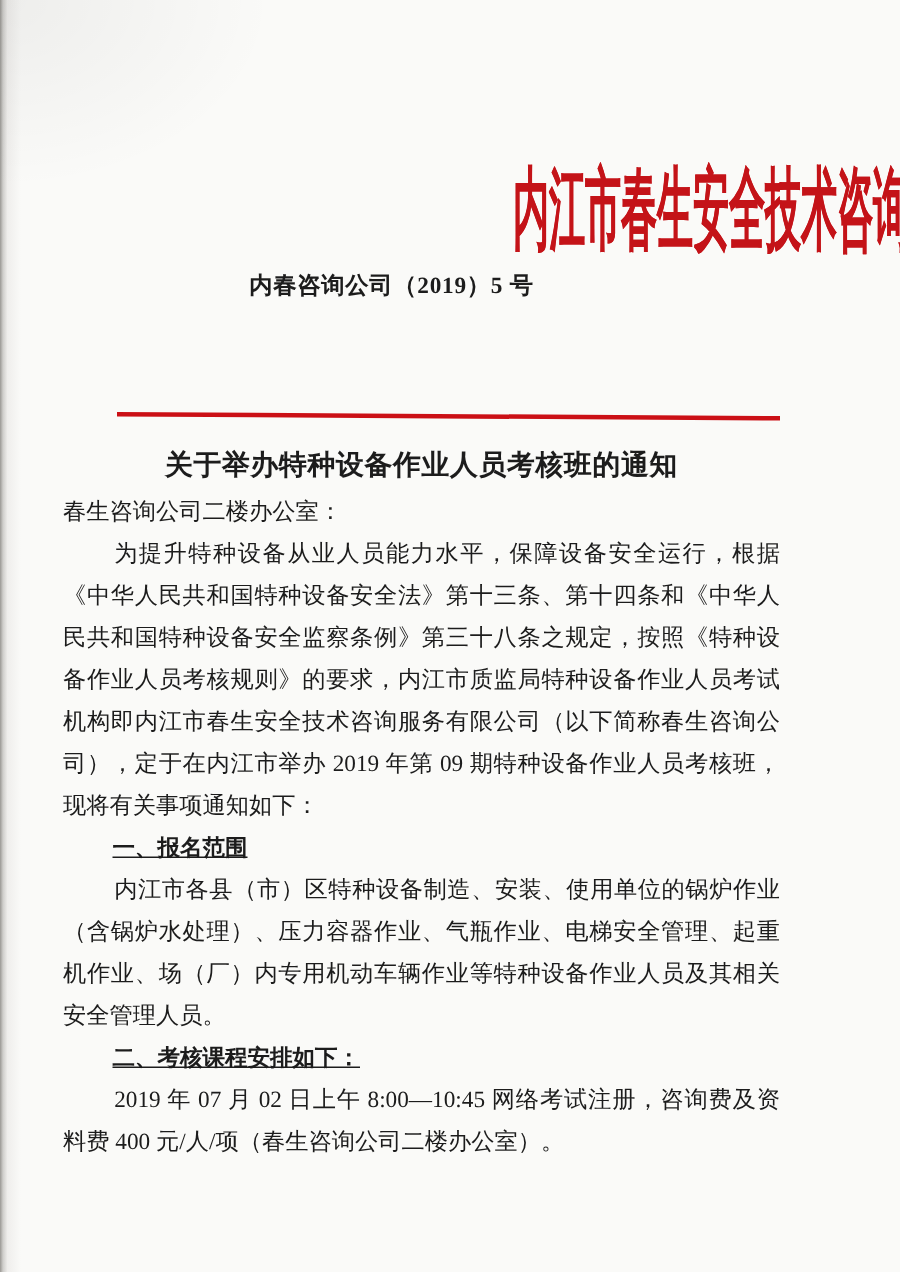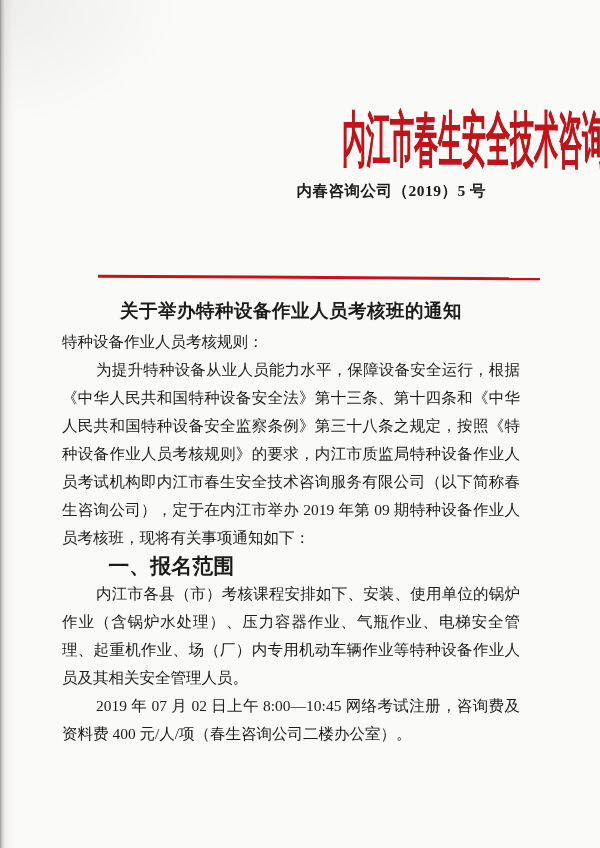--- a/index.html
+++ b/index.html
@@ -32,30 +32,30 @@
     color: var(--header-red);
     white-space: nowrap;
     transform: scaleX(0.40);
     transform-origin: 50% 50%;
     letter-spacing: 0px;
     text-shadow: 0.5px 0 0 var(--header-red);
   }
   
   .doc-number {
     margin-top: 8px;
-    text-align: right;
-    padding-right: 114px;
+    text-align: center;
+    padding-right: 78px;
     font-size: 15.5px;
     font-weight: 700;
     line-height: 22px;
     letter-spacing: 0.5px;
   }
   
   .content {
-    margin-left: 62px;
+    margin-left: 42px;
     margin-right: 80px; 
   }
   .red-rule {
     margin-top: 74px;
     margin-left: 36px;
     width: 442px;
     height: 3px;
     background: var(--rule-red);
     transform: rotate(0.35deg);
   }
@@ -72,48 +72,50 @@
     font-size: 15.5px;
     line-height: 28px;
     text-align: justify;
   }
   .salutation { text-indent: 0; }
   .para { text-indent: 2.2em; }
   .sec-heading {
     text-indent: 2.2em;
     font-weight: 700;
     font-family: "Liberation Sans", "DejaVu Sans", sans-serif;
-    font-size: 21px;
+    font-size: 15px;
+    text-decoration: underline;
   }
 </style>
 </head>
 <body>
 
 <div class="page">
 
   <div class="org-title-wrap">
     <span class="org-title">内江市春生安全技术咨询服务有限公司文件</span>
   </div>
 
   <div class="doc-number">内春咨询公司（2019）5 号</div>
 
   <div class="content">
 
     <div class="red-rule"></div>
 
     <div class="notice-title">关于举办特种设备作业人员考核班的通知</div>
 
     <div class="body-text">
-      <div class="salutation">特种设备作业人员考核规则：</div>
+      <div class="salutation">春生咨询公司二楼办公室：</div>
 
       <div class="para">为提升特种设备从业人员能力水平，保障设备安全运行，根据《中华人民共和国特种设备安全法》第十三条、第十四条和《中华人民共和国特种设备安全监察条例》第三十八条之规定，按照《特种设备作业人员考核规则》的要求，内江市质监局特种设备作业人员考试机构即内江市春生安全技术咨询服务有限公司（以下简称春生咨询公司），定于在内江市举办 2019 年第 09 期特种设备作业人员考核班，现将有关事项通知如下：</div>
 
       <div class="sec-heading">一、报名范围</div>
 
-      <div class="para">内江市各县（市）考核课程安排如下、安装、使用单位的锅炉作业（含锅炉水处理）、压力容器作业、气瓶作业、电梯安全管理、起重机作业、场（厂）内专用机动车辆作业等特种设备作业人员及其相关安全管理人员。</div>
+      <div class="para">内江市各县（市）区特种设备制造、安装、使用单位的锅炉作业（含锅炉水处理）、压力容器作业、气瓶作业、电梯安全管理、起重机作业、场（厂）内专用机动车辆作业等特种设备作业人员及其相关安全管理人员。</div>
 
+      <div class="sec-heading">二、考核课程安排如下：</div>
 
       <div class="para">2019 年 07 月 02 日上午 8:00—10:45 网络考试注册，咨询费及资料费 400 元/人/项（春生咨询公司二楼办公室）。</div>
 
     </div>
 
   </div>
 </div>
 
 </body></html>

